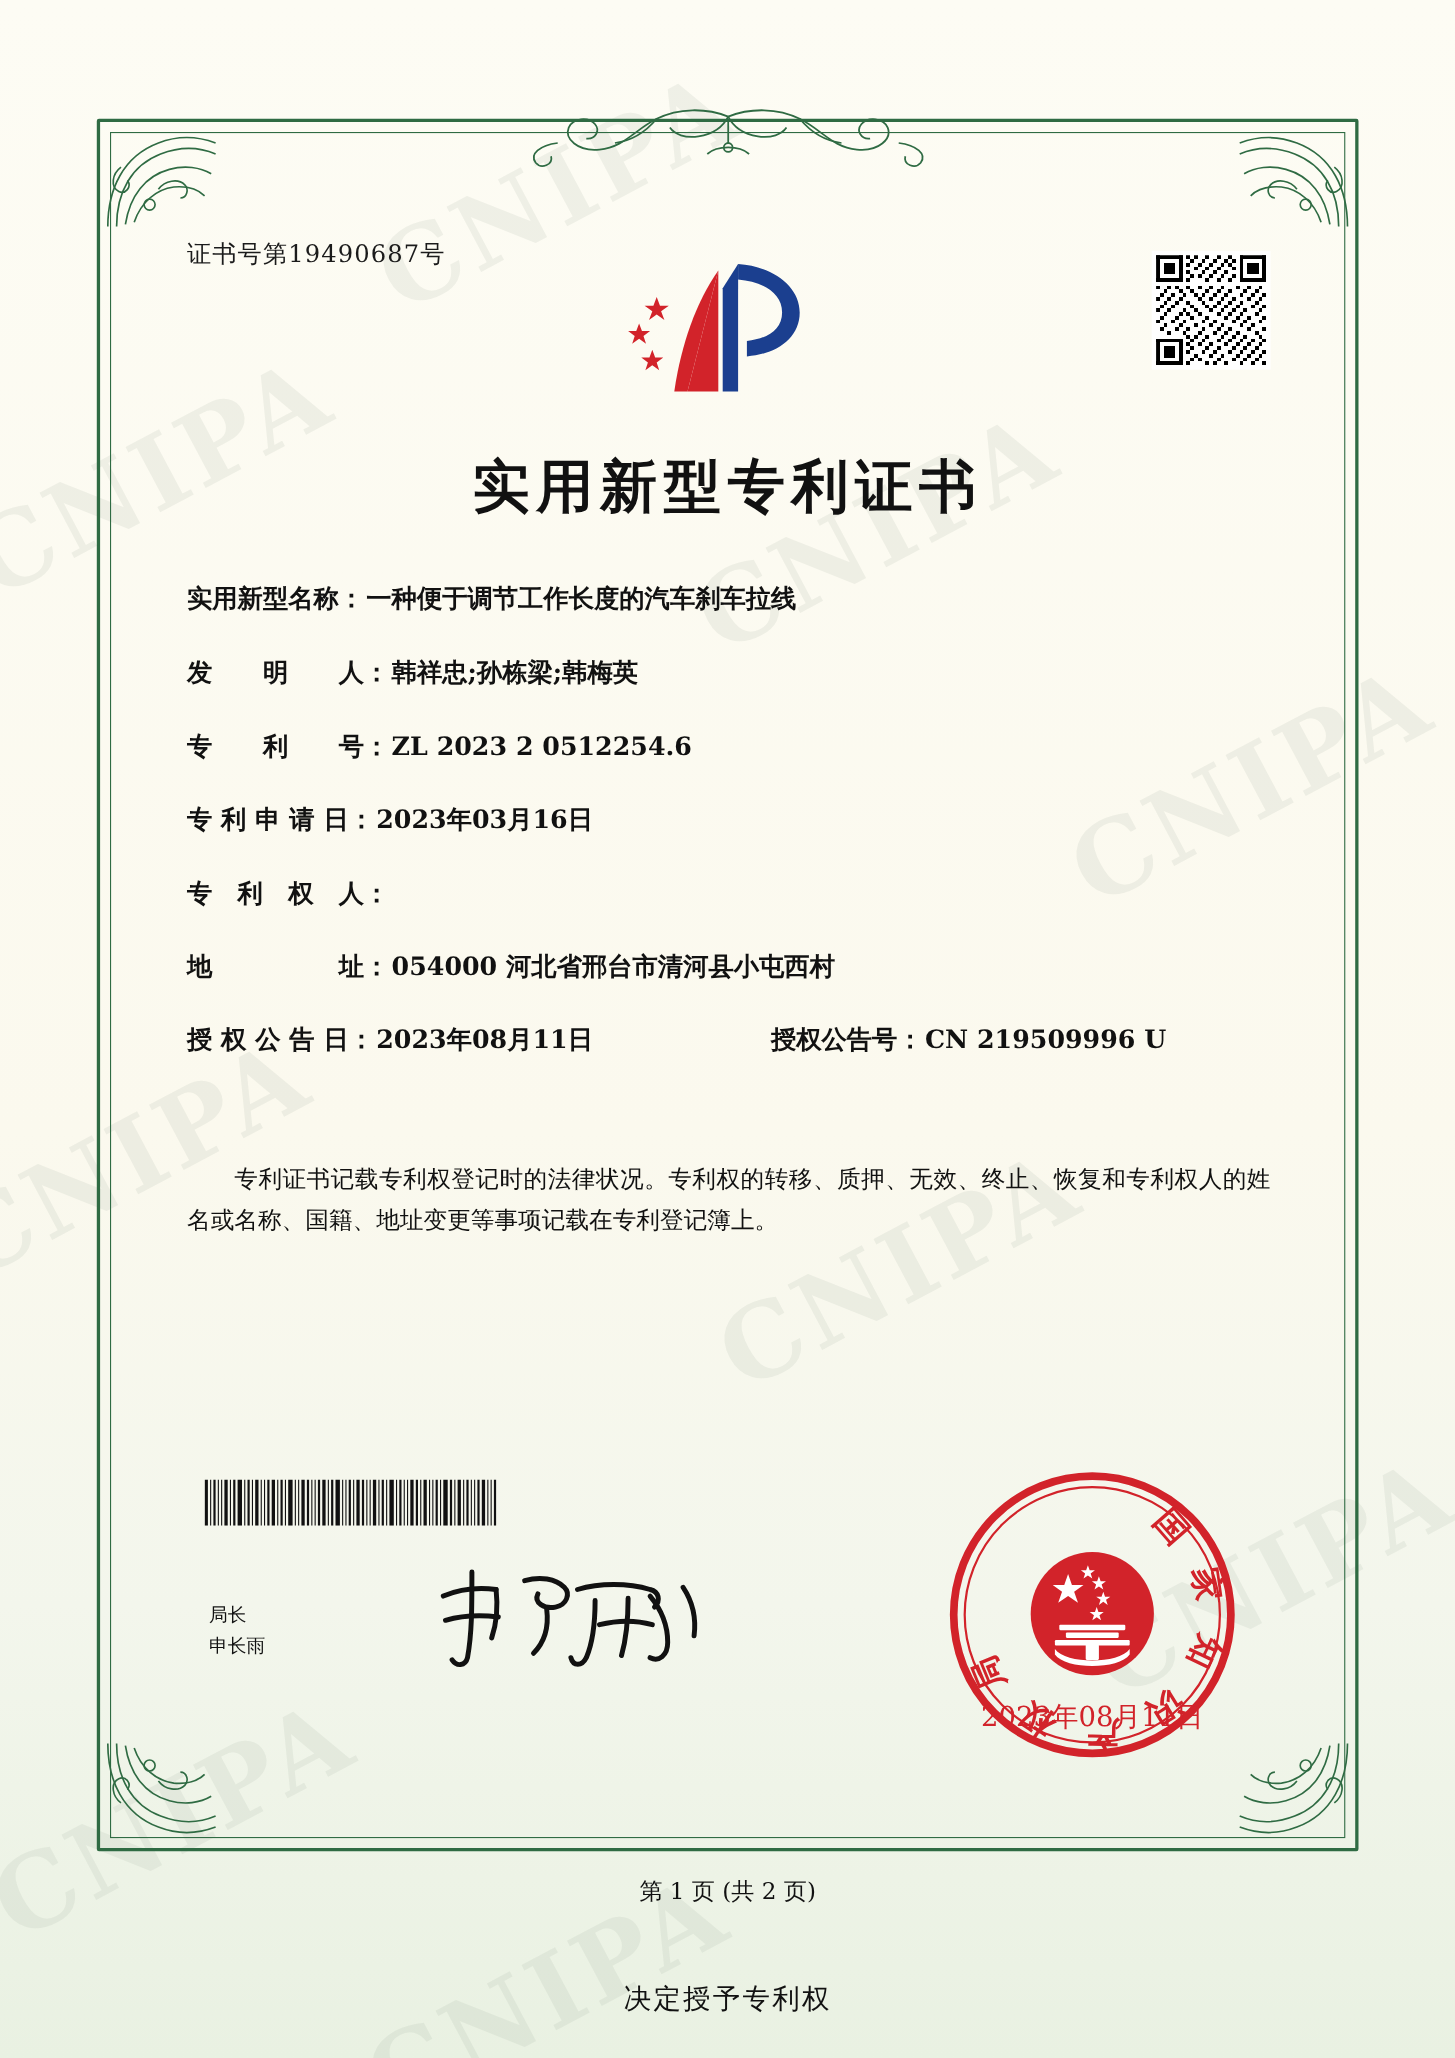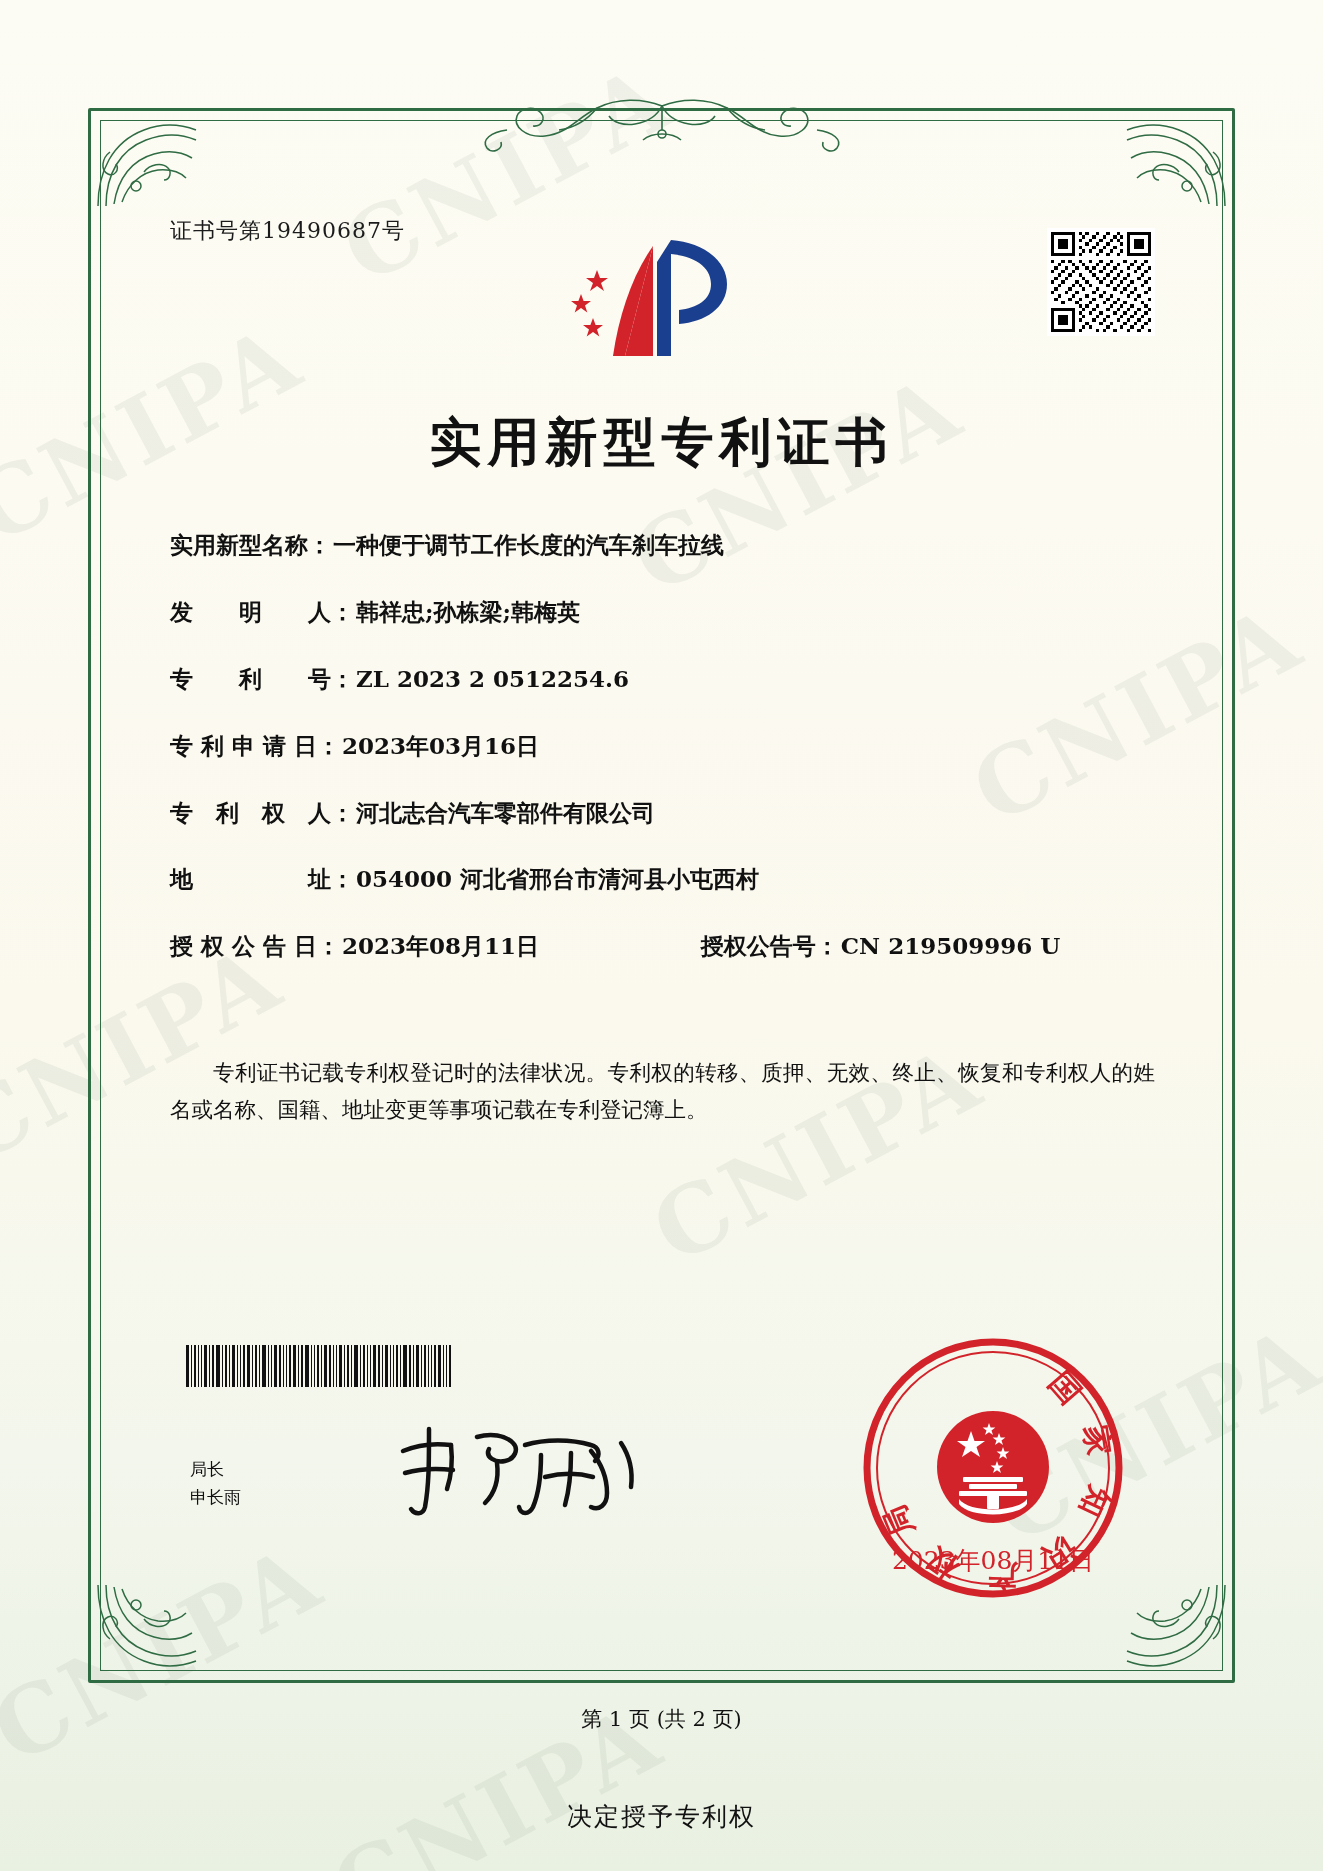--- a/index.html
+++ b/index.html
@@ -571,21 +571,20 @@
     <div class="row">
       <span class="lbl">专　　利　　号：</span>
       <span class="val">ZL 2023 2 0512254.6</span>
     </div>
     <div class="row">
       <span class="lbl">专 利 申 请 日：</span>
       <span class="val">2023年03月16日</span>
     </div>
     <div class="row">
       <span class="lbl">专　利　权　人：</span>
-      <span class="val">河北志合汽车零部件有限公司</span>
     </div>
     <div class="row">
       <span class="lbl">地　　　　　址：</span>
       <span class="val">054000 河北省邢台市清河县小屯西村</span>
     </div>
     <div class="row split">
       <span class="half left">
         <span class="lbl">授 权 公 告 日：</span>
         <span class="val">2023年08月11日</span>
       </span>

